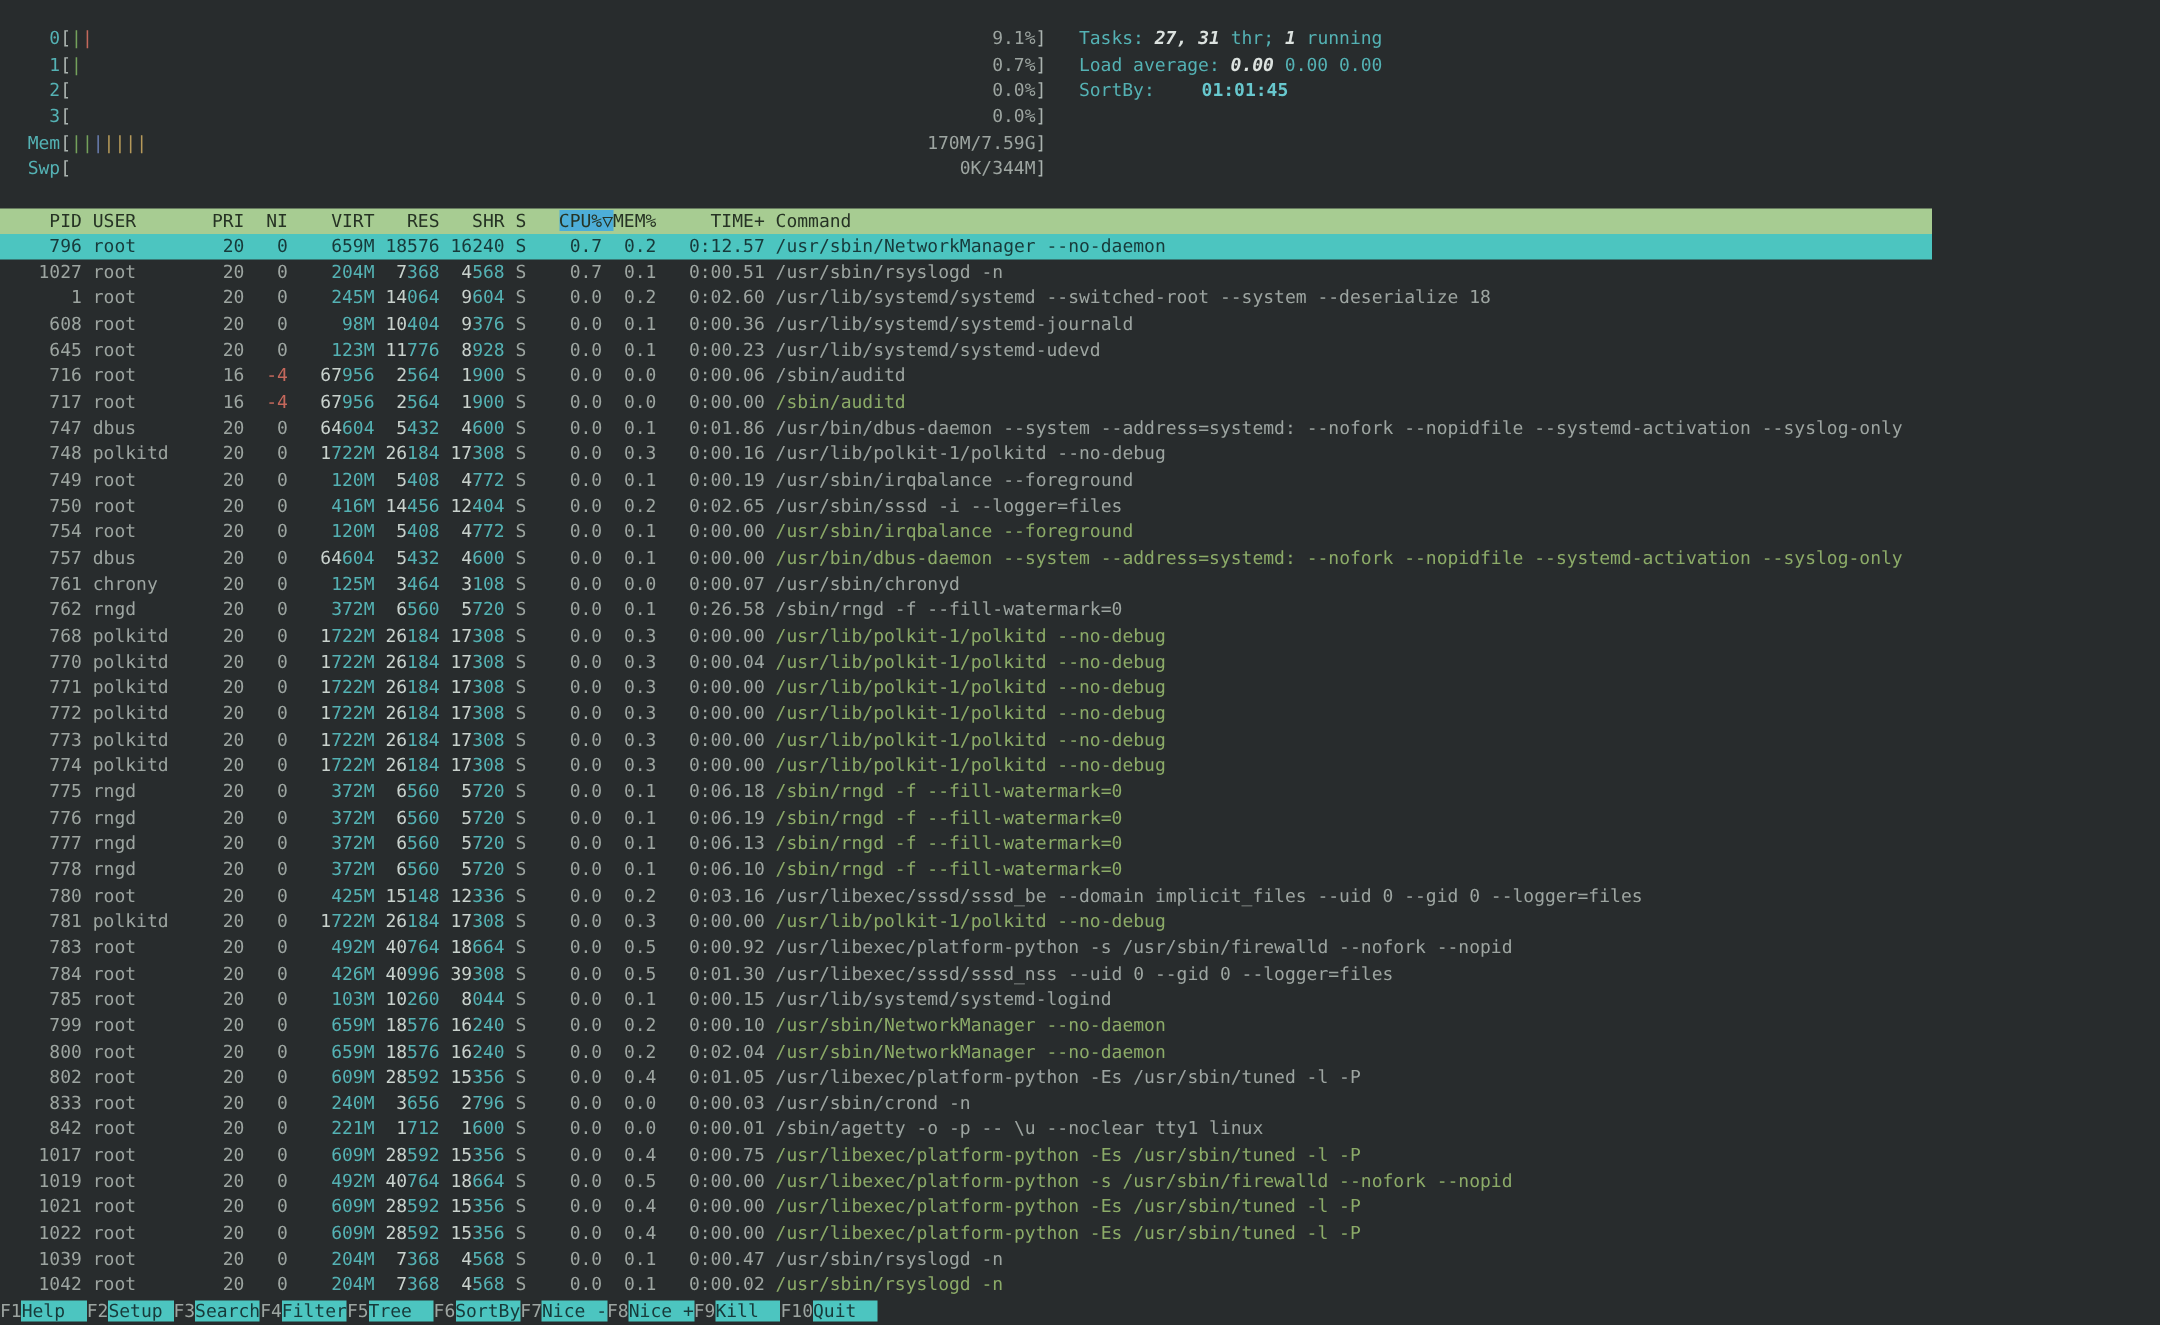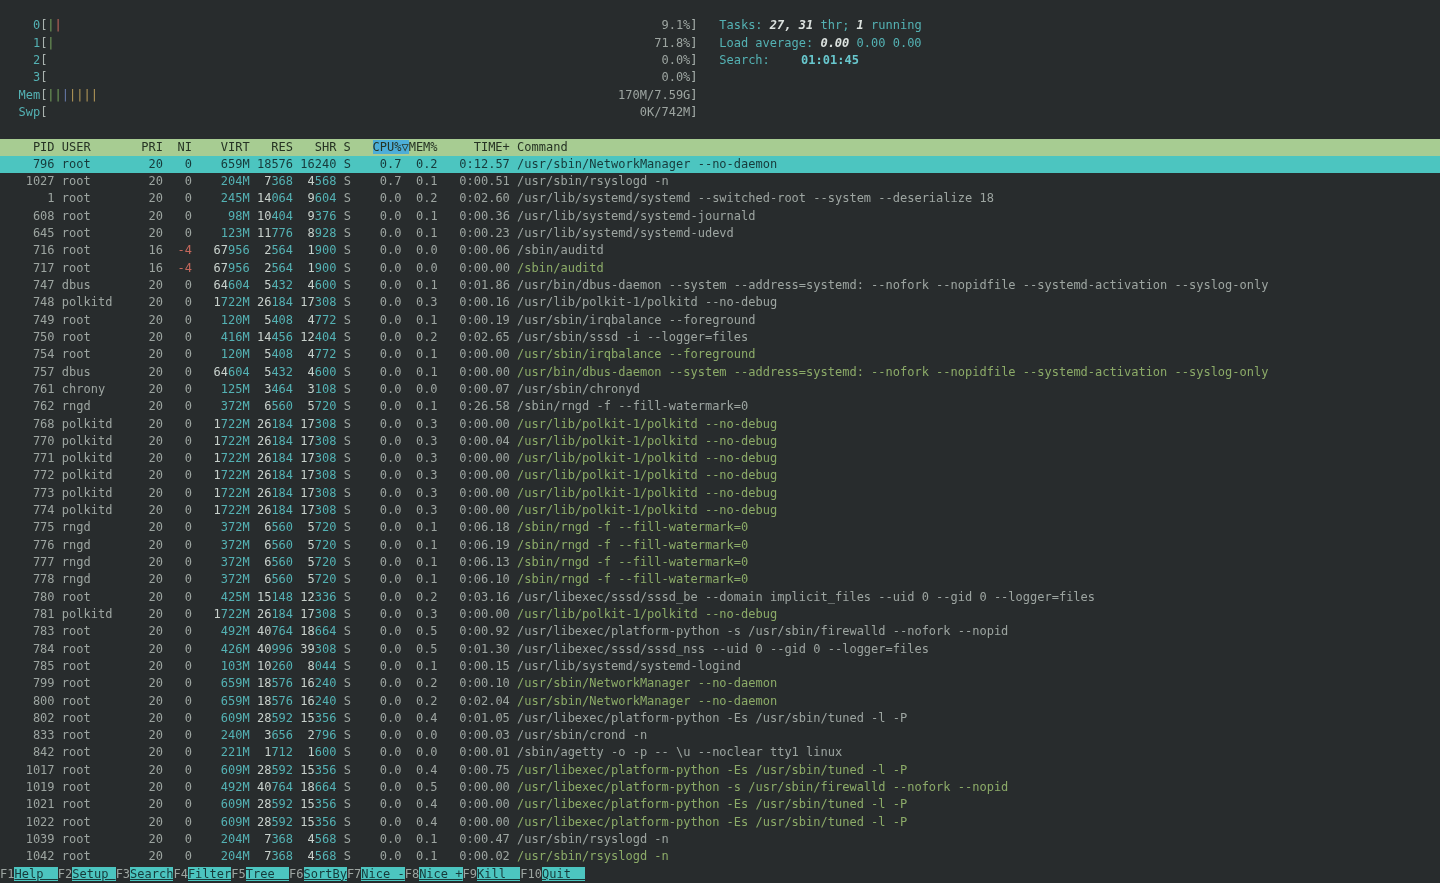--- a/index.html
+++ b/index.html
@@ -22,21 +22,21 @@
   }
   html,body{margin:0;padding:0;}
   body{
     width:1440px;height:883px;overflow:hidden;
     background:var(--bg);
     font-family:"DejaVu Sans Mono",monospace;
     font-size:12px;line-height:17.314px;
     color:var(--fg);
   }
   .screen{position:relative;width:1440px;height:883px;}
-  .line{white-space:pre;height:17.314px;width:1440px;}
+  .line{white-space:pre;height:17.314px;width:1288px;}
   .pad{padding-left:4px;box-sizing:border-box;}
   .top{display:flex;padding-top:17.314px;}
   .meters{padding-left:4px;}
   .mline{white-space:pre;height:17.314px;}
   .mlabel{color:var(--teal);}
   .mbrk{color:#aab3af;}
   .mbody{display:inline-flex;width:89ch;justify-content:space-between;vertical-align:top;}
   .mval{color:var(--fg);}
   .bar-green{color:var(--bar-green);}
   .bar-red{color:var(--red);}
@@ -54,40 +54,40 @@
   .spacer{height:17.314px;}
   .thead{background:var(--hdr-bg);color:var(--hdr-fg);}
   .thead span{color:var(--hdr-fg);}
   .thead .sortcell{background:var(--sort-bg);}
   .row span{}
   .row.selected{background:var(--sel-bg);}
   .row.selected span{color:var(--sel-fg) !important;font-weight:normal;}
   .fnbar{display:flex;white-space:pre;height:17.314px;}
   .fnitem{white-space:pre;}
   .fnkey{color:var(--fg);}
-  .fnlabel{background:var(--sel-bg);color:var(--sel-fg);text-decoration:underline;}
+  .fnlabel{background:var(--sel-bg);color:var(--sel-fg);}
 </style>
 </head>
 <body>
 
 <div class="screen">
 
   <div class="top">
     <div class="meters" id="meters">
         <div class="mline"><span class="mlabel">    0</span><span class="mbrk">[</span><div class="mbody"><span><span class="bar-green">|</span><span class="bar-red">|</span></span><span class="mval">9.1%</span></div><span class="mbrk">]</span></div>
-        <div class="mline"><span class="mlabel">    1</span><span class="mbrk">[</span><div class="mbody"><span><span class="bar-green">|</span></span><span class="mval">71.8%</span></div><span class="mbrk">]</span></div>
+        <div class="mline"><span class="mlabel">    1</span><span class="mbrk">[</span><div class="mbody"><span><span class="bar-green">|</span></span><span class="mval">0.7%</span></div><span class="mbrk">]</span></div>
         <div class="mline"><span class="mlabel">    2</span><span class="mbrk">[</span><div class="mbody"><span></span><span class="mval">0.0%</span></div><span class="mbrk">]</span></div>
         <div class="mline"><span class="mlabel">    3</span><span class="mbrk">[</span><div class="mbody"><span></span><span class="mval">0.0%</span></div><span class="mbrk">]</span></div>
         <div class="mline"><span class="mlabel">  Mem</span><span class="mbrk">[</span><div class="mbody"><span><span class="bar-green">|</span><span class="bar-green">|</span><span class="bar-blue">|</span><span class="bar-yellow">|</span><span class="bar-yellow">|</span><span class="bar-yellow">|</span><span class="bar-yellow">|</span></span><span class="mval">170M/7.59G</span></div><span class="mbrk">]</span></div>
-        <div class="mline"><span class="mlabel">  Swp</span><span class="mbrk">[</span><div class="mbody"><span></span><span class="mval">0K/742M</span></div><span class="mbrk">]</span></div>
+        <div class="mline"><span class="mlabel">  Swp</span><span class="mbrk">[</span><div class="mbody"><span></span><span class="mval">0K/344M</span></div><span class="mbrk">]</span></div>
       </div>
     <div class="summary">
       <div class="sline"><span class="c-teal">Tasks:</span><span> </span><span class="c-white">27,</span><span> </span><span class="c-white">31</span><span> </span><span class="c-teal">thr;</span><span> </span><span class="c-white">1</span><span> </span><span class="c-teal">running</span></div>
       <div class="sline"><span class="c-teal">Load average:</span><span> </span><span class="c-white">0.00</span><span> </span><span class="c-teal">0.00</span><span> </span><span class="c-teal">0.00</span></div>
-      <div class="sline"><span class="c-teal">Search:</span><span> </span><span class="c-cyanb">01:01:45</span></div>
+      <div class="sline"><span class="c-teal">SortBy:</span><span> </span><span class="c-cyanb">01:01:45</span></div>
     </div>
   </div>
 
   <div class="spacer"></div>
 
   <div class="line pad thead" id="thead"><span class="">    PID</span><span class=""> USER      </span><span class=""> PRI</span><span class="">  NI</span><span class="">    VIRT</span><span class="">   RES</span><span class="">   SHR</span><span class=""> S</span><span class="">   </span><span class="sortcell">CPU%▽</span><span class="">MEM%</span><span class="">     TIME+</span><span class=""> Command</span></div>
 
   <div id="rows">
       <div class="line pad row selected"><span class="c-gray">    796</span><span class="c-gray"> root      </span><span class="c-gray">  20</span><span class="c-gray">   0</span><span>  <span class="c-bright">  </span><span class="c-teal">659M</span></span><span> <span class="c-bright">18</span><span class="c-teal">576</span></span><span> <span class="c-bright">16</span><span class="c-teal">240</span></span><span class="c-gray"> S</span><span class="c-gray">    0.7</span><span class="c-gray">  0.2</span><span class="c-gray">   0:12.57</span><span class="c-gray"> /usr/sbin/NetworkManager --no-daemon</span></div>
       <div class="line pad row"><span class="c-gray">   1027</span><span class="c-gray"> root      </span><span class="c-gray">  20</span><span class="c-gray">   0</span><span>  <span class="c-bright">  </span><span class="c-teal">204M</span></span><span> <span class="c-bright"> 7</span><span class="c-teal">368</span></span><span> <span class="c-bright"> 4</span><span class="c-teal">568</span></span><span class="c-gray"> S</span><span class="c-gray">    0.7</span><span class="c-gray">  0.1</span><span class="c-gray">   0:00.51</span><span class="c-gray"> /usr/sbin/rsyslogd -n</span></div>

